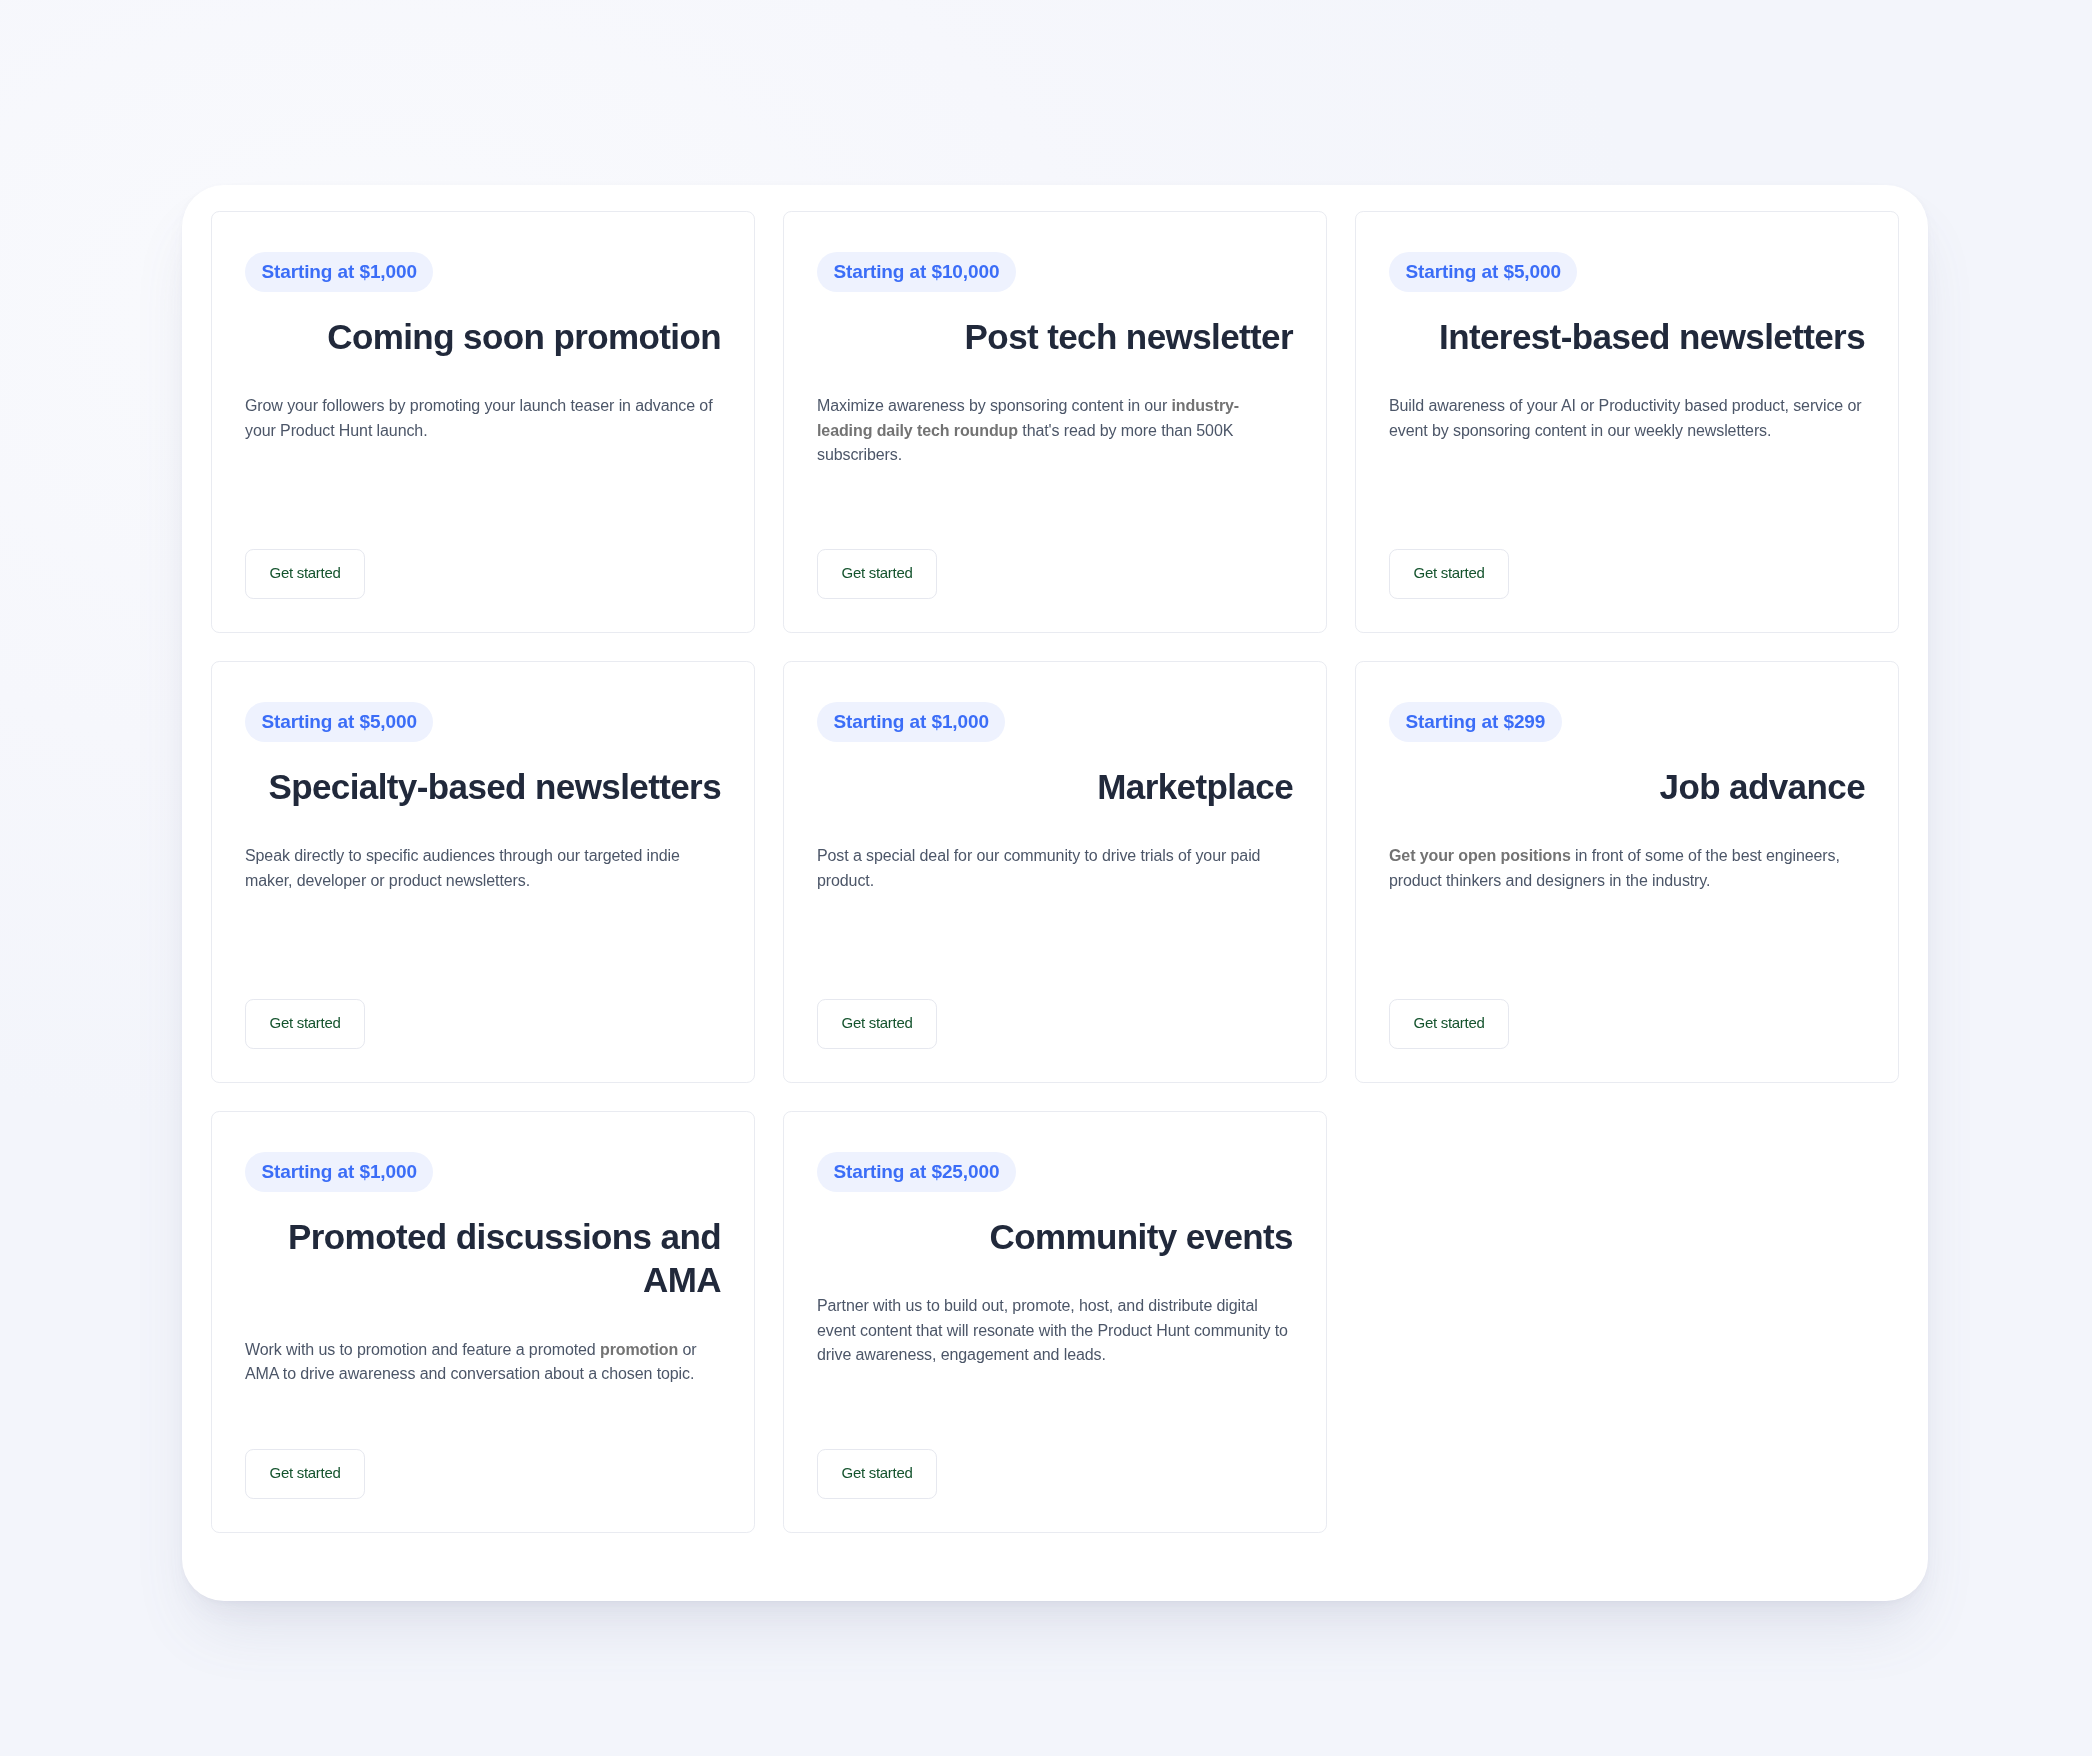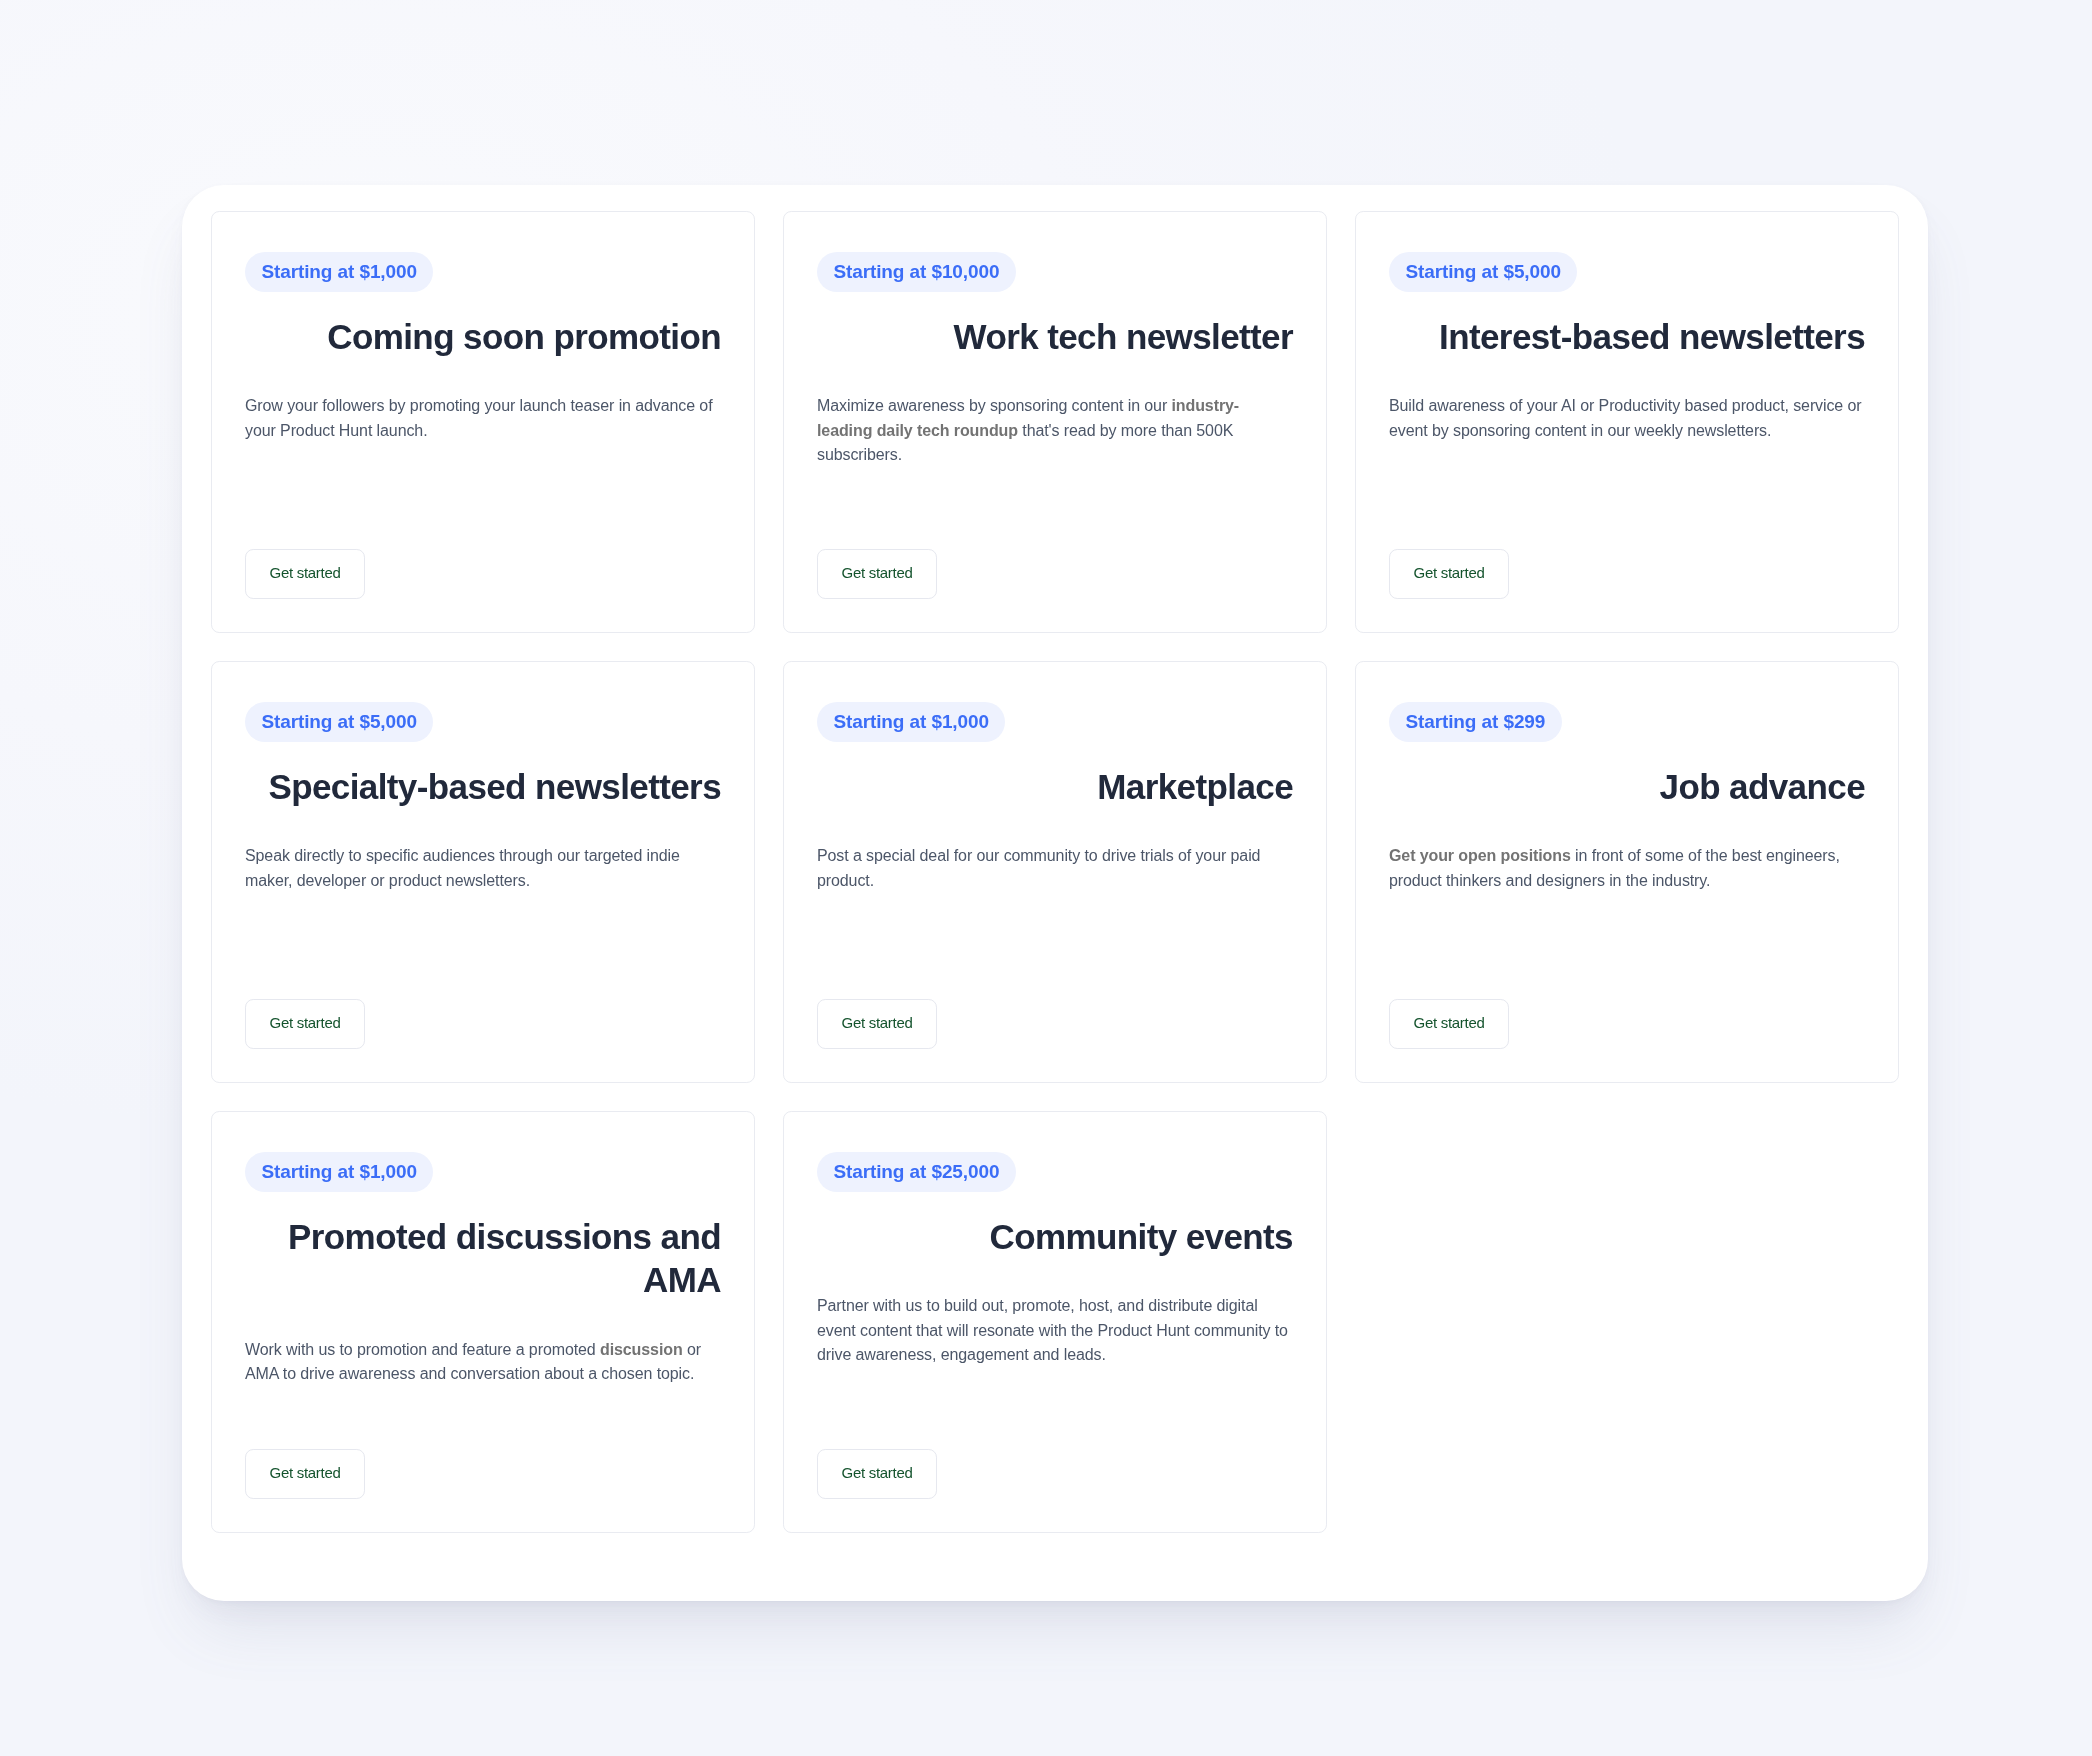--- a/index.html
+++ b/index.html
@@ -135,21 +135,21 @@
     <div class="card-grid" id="card-grid">
         <div class="card">
           <span class="badge">Starting at $1,000</span>
           <h3 class="card-title">Coming soon promotion</h3>
           <p class="card-desc"><span>Grow your followers by promoting your launch teaser in advance of your Product Hunt launch.</span></p>
           <div class="spacer"></div>
           <button class="get-started">Get started</button>
         </div>
         <div class="card">
           <span class="badge">Starting at $10,000</span>
-          <h3 class="card-title">Work tech newsletter</h3>
+          <h3 class="card-title">Post tech newsletter</h3>
           <p class="card-desc"><span>Maximize awareness by sponsoring content in our </span><span class="lnk">industry-leading daily tech roundup</span><span> that's read by more than 500K subscribers.</span></p>
           <div class="spacer"></div>
           <button class="get-started">Get started</button>
         </div>
         <div class="card">
           <span class="badge">Starting at $5,000</span>
           <h3 class="card-title">Interest-based newsletters</h3>
           <p class="card-desc"><span>Build awareness of your AI or Productivity based product, service or event by sponsoring content in our weekly newsletters.</span></p>
           <div class="spacer"></div>
           <button class="get-started">Get started</button>
@@ -171,21 +171,21 @@
         <div class="card">
           <span class="badge">Starting at $299</span>
           <h3 class="card-title">Job advance</h3>
           <p class="card-desc"><span class="lnk">Get your open positions</span><span> in front of some of the best engineers, product thinkers and designers in the industry.</span></p>
           <div class="spacer"></div>
           <button class="get-started">Get started</button>
         </div>
         <div class="card row3">
           <span class="badge">Starting at $1,000</span>
           <h3 class="card-title">Promoted discussions and AMA</h3>
-          <p class="card-desc"><span>Work with us to promotion and feature a promoted </span><span class="lnk">discussion</span><span> or AMA to drive awareness and conversation about a chosen topic.</span></p>
+          <p class="card-desc"><span>Work with us to promotion and feature a promoted </span><span class="lnk">promotion</span><span> or AMA to drive awareness and conversation about a chosen topic.</span></p>
           <div class="spacer"></div>
           <button class="get-started">Get started</button>
         </div>
         <div class="card row3">
           <span class="badge">Starting at $25,000</span>
           <h3 class="card-title">Community events</h3>
           <p class="card-desc"><span>Partner with us to build out, promote, host, and distribute digital event content that will resonate with the Product Hunt community to drive awareness, engagement and leads.</span></p>
           <div class="spacer"></div>
           <button class="get-started">Get started</button>
         </div>

